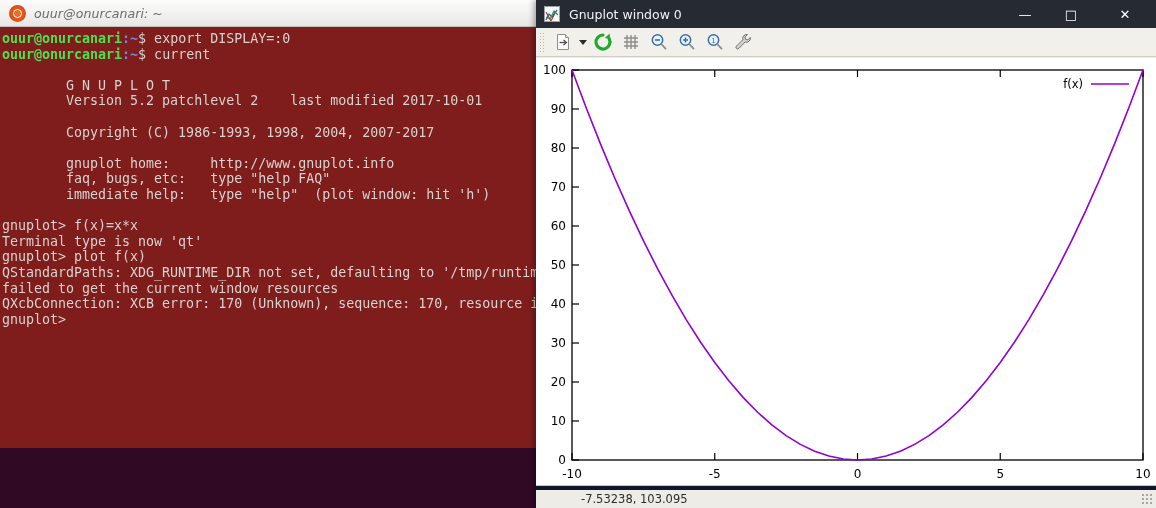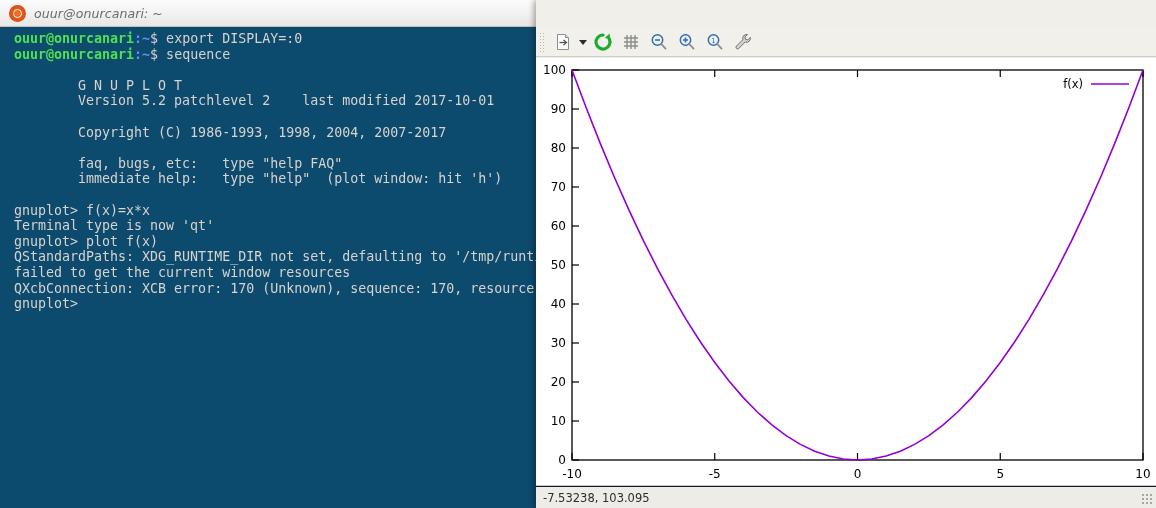--- a/index.html
+++ b/index.html
@@ -38,23 +38,23 @@
     border-radius: 50%;
     border: 1.6px solid #ffffff;
     box-sizing: border-box;
   }
   #terminal-title-text {
     font-family: "DejaVu Sans", sans-serif;
     font-size: 12.5px; color: #6b6b6b; letter-spacing: .1px;
   }
   #terminal-body {
     position: absolute; left: 0; top: 27px;
-    width: 540px; height: 481px;
-    background: #0c4a6e;
-    padding: 4px 0 0 14px;
+    width: 540px; height: 421px;
+    background: #7f1d1d;
+    padding: 4px 0 0 2px;
     box-sizing: border-box;
     overflow: hidden;
   }
   .term-line {
     font-family: "DejaVu Sans Mono", monospace;
     font-size: 13.3px;
     line-height: 15.6px;
     color: #d8d3cd;
     white-space: pre;
     height: 15.6px;
@@ -137,23 +137,24 @@
     border-bottom: 1px solid #c9c6bf;
     box-sizing: border-box;
     overflow: hidden;
   }
   #plot-svg { display: block; }
 
   #gnuplot-statusbar {
     position: absolute; left: 0; bottom: 0;
     width: 620px; height: 22px;
     background: #edece7;
-    border-top: 1px solid #0f172a;
+    border-top: 4px solid #0f172a;
     display: flex; align-items: center;
     box-sizing: border-box;
+    padding-left: 38px;
   }
   #status-coords {
     font-family: "DejaVu Sans", sans-serif;
     font-size: 11.5px; color: #2d2d2d;
     margin-left: 7px;
   }
   #resize-grip {
     position: absolute; right: 2px; bottom: 2px;
     width: 13px; height: 13px;
     background-image: radial-gradient(#a9a69e 38%, transparent 40%);
@@ -168,42 +169,64 @@
   <div id="terminal-window">
 
     <div id="terminal-titlebar">
       <span id="terminal-icon"></span>
       <span id="terminal-title-text">ouur@onurcanari: ~</span>
     </div>
 
     <div id="terminal-body">
 
     <div class="term-line"><span class="prompt-user">ouur@onurcanari</span><span class="prompt-path">:~</span><span class="prompt-dollar">$ export DISPLAY=:0</span></div>
-        <div class="term-line"><span class="prompt-user">ouur@onurcanari</span><span class="prompt-path">:~</span><span class="prompt-dollar">$ sequence</span></div>
+        <div class="term-line"><span class="prompt-user">ouur@onurcanari</span><span class="prompt-path">:~</span><span class="prompt-dollar">$ current</span></div>
         <div class="term-blank"></div>
         <div class="term-line">        G N U P L O T</div>
         <div class="term-line">        Version 5.2 patchlevel 2    last modified 2017-10-01</div>
         <div class="term-blank"></div>
         <div class="term-line">        Copyright (C) 1986-1993, 1998, 2004, 2007-2017</div>
         <div class="term-blank"></div>
+        <div class="term-line">        gnuplot home:     http://www.gnuplot.info</div>
         <div class="term-line">        faq, bugs, etc:   type "help FAQ"</div>
         <div class="term-line">        immediate help:   type "help"  (plot window: hit 'h')</div>
         <div class="term-blank"></div>
         <div class="term-line">gnuplot&gt; f(x)=x*x</div>
         <div class="term-line">Terminal type is now 'qt'</div>
         <div class="term-line">gnuplot&gt; plot f(x)</div>
         <div class="term-line">QStandardPaths: XDG_RUNTIME_DIR not set, defaulting to '/tmp/runtime-root'</div>
         <div class="term-line">failed to get the current window resources</div>
         <div class="term-line">QXcbConnection: XCB error: 170 (Unknown), sequence: 170, resource id: 0</div>
         <div class="term-line">gnuplot&gt;</div>
       </div>
   </div>
 
   <div id="gnuplot-window">
 
+    <div id="gnuplot-titlebar">
+      <span id="gnuplot-app-icon">
+        <svg width="14" height="14" viewBox="0 0 14 14">
+          <rect x="0" y="0" width="14" height="14" fill="#ffffff"></rect>
+          <polyline points="1,12 4,6 7,9 12,2" fill="none" stroke="#2060d0" stroke-width="1.3"></polyline>
+          <polyline points="1,9 5,11 9,3 13,7" fill="none" stroke="#1f9e3a" stroke-width="1.3"></polyline>
+          <polyline points="1,4 6,13 10,5" fill="none" stroke="#d02020" stroke-width="1.1"></polyline>
+        </svg>
+      </span>
+      <span id="gnuplot-title-text">Gnuplot window 0</span>
+
+      <span class="win-btn" id="win-min">
+        <span class="win-glyph">—</span>
+      </span>
+      <span class="win-btn" id="win-max">
+        <span class="win-glyph">□</span>
+      </span>
+      <span class="win-btn" id="win-close">
+        <span class="win-glyph">✕</span>
+      </span>
+    </div>
 
     <div id="gnuplot-toolbar">
       <span class="tb-grip"></span>
 
       <span class="tb-btn">
         <svg width="20" height="20" viewBox="0 0 20 20">
           <path d="M4.5 2.5 h8 l3 3 v12 h-11 z" fill="#fbfbfb" stroke="#8e8e8e" stroke-width="1"></path>
           <path d="M12.5 2.5 v3 h3" fill="#e3e3e3" stroke="#8e8e8e" stroke-width="1"></path>
           <path d="M6.5 10.5 h6" stroke="#4a4a4a" stroke-width="1.2" fill="none"></path>
           <path d="M10.5 8 l3 2.5 l-3 2.5" fill="none" stroke="#4a4a4a" stroke-width="1.2"></path>

